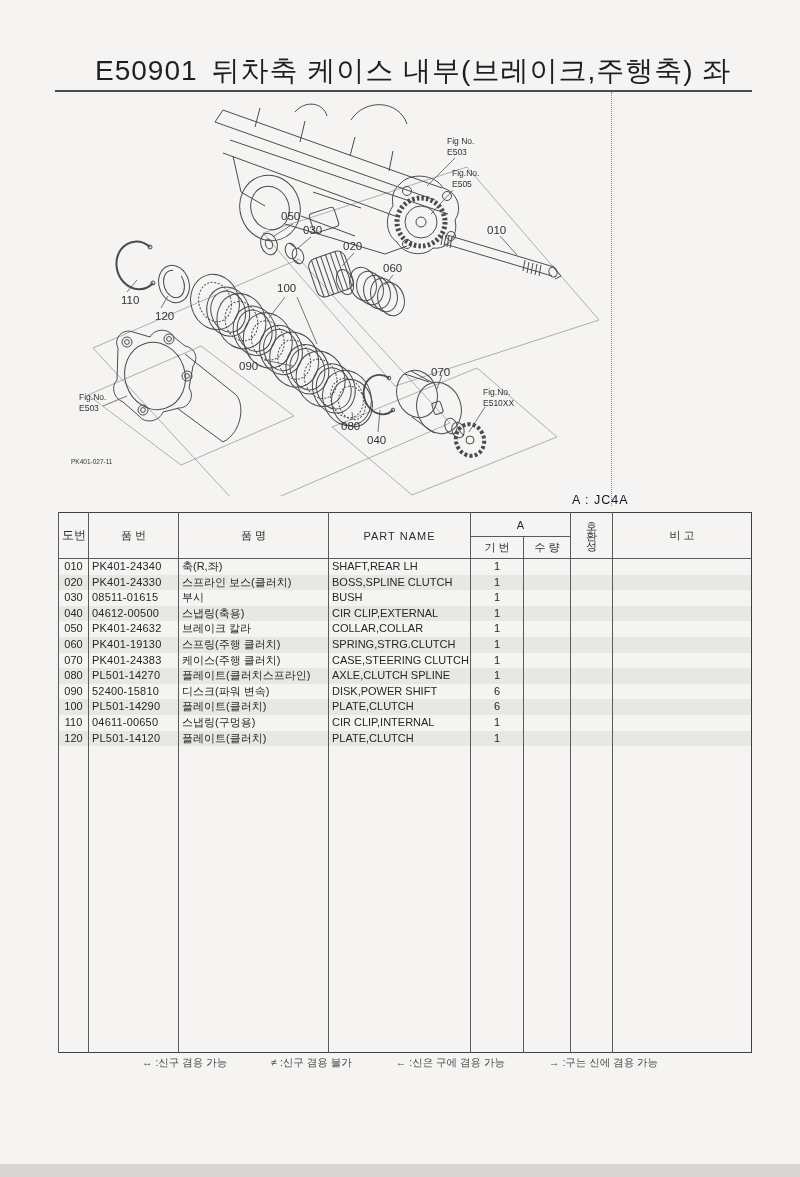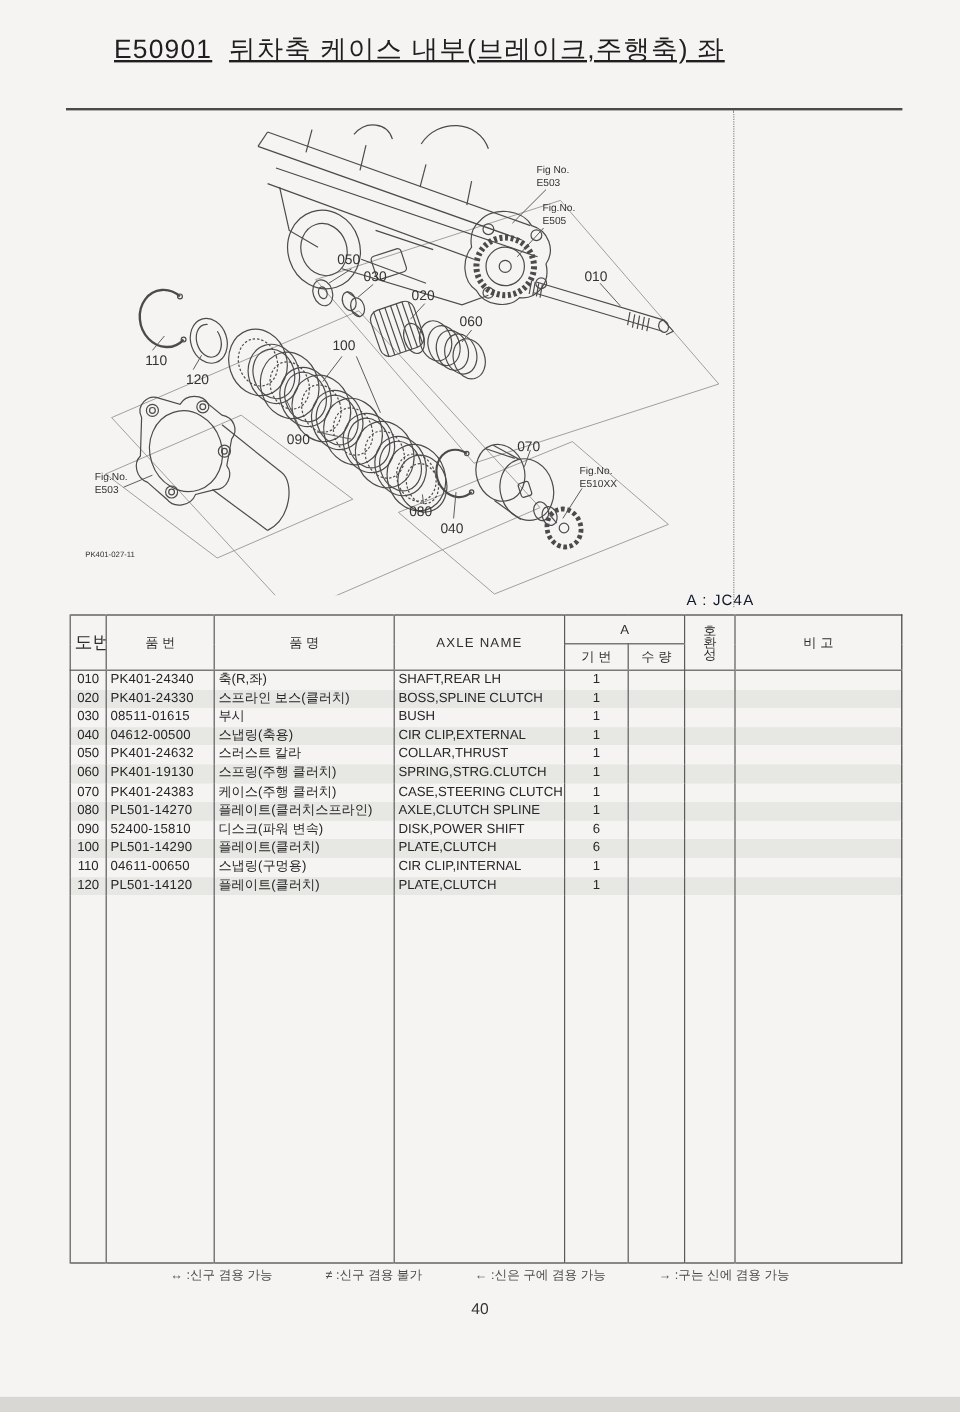--- a/index.html
+++ b/index.html
@@ -1,19 +1,19 @@
 <!DOCTYPE html>
 <html><head>
 <meta charset="utf-8">
 <style>
   html,body{margin:0;padding:0;}
   body{background:#e9e8e6;font-family:"Liberation Sans","DejaVu Sans",sans-serif;}
   .page{position:relative;width:800px;height:1177px;background:#f5f4f2;overflow:hidden;color:#2d2d2d;}
   
-  .title-ko{position:absolute;left:95px;top:26px;font-size:22px;letter-spacing:1px;color:#1f1f1f;white-space:nowrap;text-decoration:underline;}
+  .title-ko{position:absolute;left:95px;top:52px;font-size:28px;letter-spacing:1px;color:#1f1f1f;white-space:nowrap;}
   .title-ko .code{margin-right:14px;}
   .title-en{position:absolute;left:176px;top:71px;font-size:17px;letter-spacing:.5px;color:#2a2a2a;white-space:nowrap;}
   .title-rule{position:absolute;left:55px;top:90px;width:697px;height:2px;background:#4a4a4a;}
   .diagram-right-edge{position:absolute;left:611px;top:92px;height:414px;width:0;border-left:1px dotted #8a8a8a;}
   
   .diagram{position:absolute;left:55px;top:96px;width:560px;height:400px;}
   .diagram text{font-family:"Liberation Sans","DejaVu Sans",sans-serif;fill:#333;}
   .callout{font-size:11.5px;}
   .figref{font-size:8.5px;fill:#444;}
   .dwgcode{font-size:6.5px;fill:#777;}
@@ -267,24 +267,24 @@
           <col style="width:90px">
           <col style="width:150px">
           <col style="width:142px">
         <col style="width:53px">
           <col style="width:47px">
           <col style="width:42px">
           <col>
       </colgroup>
       <thead>
         <tr class="h1">
-          <th rowspan="2" style="font-size:15px;">도번</th>
+          <th rowspan="2" style="font-size:12px;">도번</th>
           <th rowspan="2">품  번</th>
           <th rowspan="2">품    명</th>
-          <th rowspan="2" class="partname">AXLE NAME</th>
+          <th rowspan="2" class="partname">PART NAME</th>
           <th colspan="2">A</th>
           <th rowspan="2" class="compat">
             <span>호</span>
             <span>환</span>
             <span>성</span>
           </th>
           <th rowspan="2">비    고</th>
         </tr>
         <tr class="h2">
           <th>기 번</th>
@@ -328,22 +328,22 @@
             <td class="c-nko">스냅링(축용)</td>
             <td class="c-pname">CIR CLIP,EXTERNAL</td>
             <td class="c-qa">1</td>
             <td class="c-qa"></td>
             <td class="c-qa"></td>
             <td class="c-rem"></td>
           </tr>
           <tr>
             <td class="c-no">050</td>
             <td class="c-pno">PK401-24632</td>
-            <td class="c-nko">스러스트 칼라</td>
-            <td class="c-pname">COLLAR,THRUST</td>
+            <td class="c-nko">브레이크 칼라</td>
+            <td class="c-pname">COLLAR,COLLAR</td>
             <td class="c-qa">1</td>
             <td class="c-qa"></td>
             <td class="c-qa"></td>
             <td class="c-rem"></td>
           </tr>
           <tr>
             <td class="c-no">060</td>
             <td class="c-pno">PK401-19130</td>
             <td class="c-nko">스프링(주행 클러치)</td>
             <td class="c-pname">SPRING,STRG.CLUTCH</td>
@@ -426,15 +426,14 @@
     </table>
   </div>
 
   <div class="legend">
     <span><span class="sym">↔</span><span>:신구 겸용 가능</span></span>
     <span><span class="sym">≠</span><span>:신구 겸용 불가</span></span>
     <span><span class="sym">←</span><span>:신은 구에 겸용 가능</span></span>
     <span><span class="sym">→</span><span>:구는 신에 겸용 가능</span></span>
   </div>
 
-  <div class="page-number">40</div>
   <div class="scan-band"></div>
 </div>
 
 </body></html>

